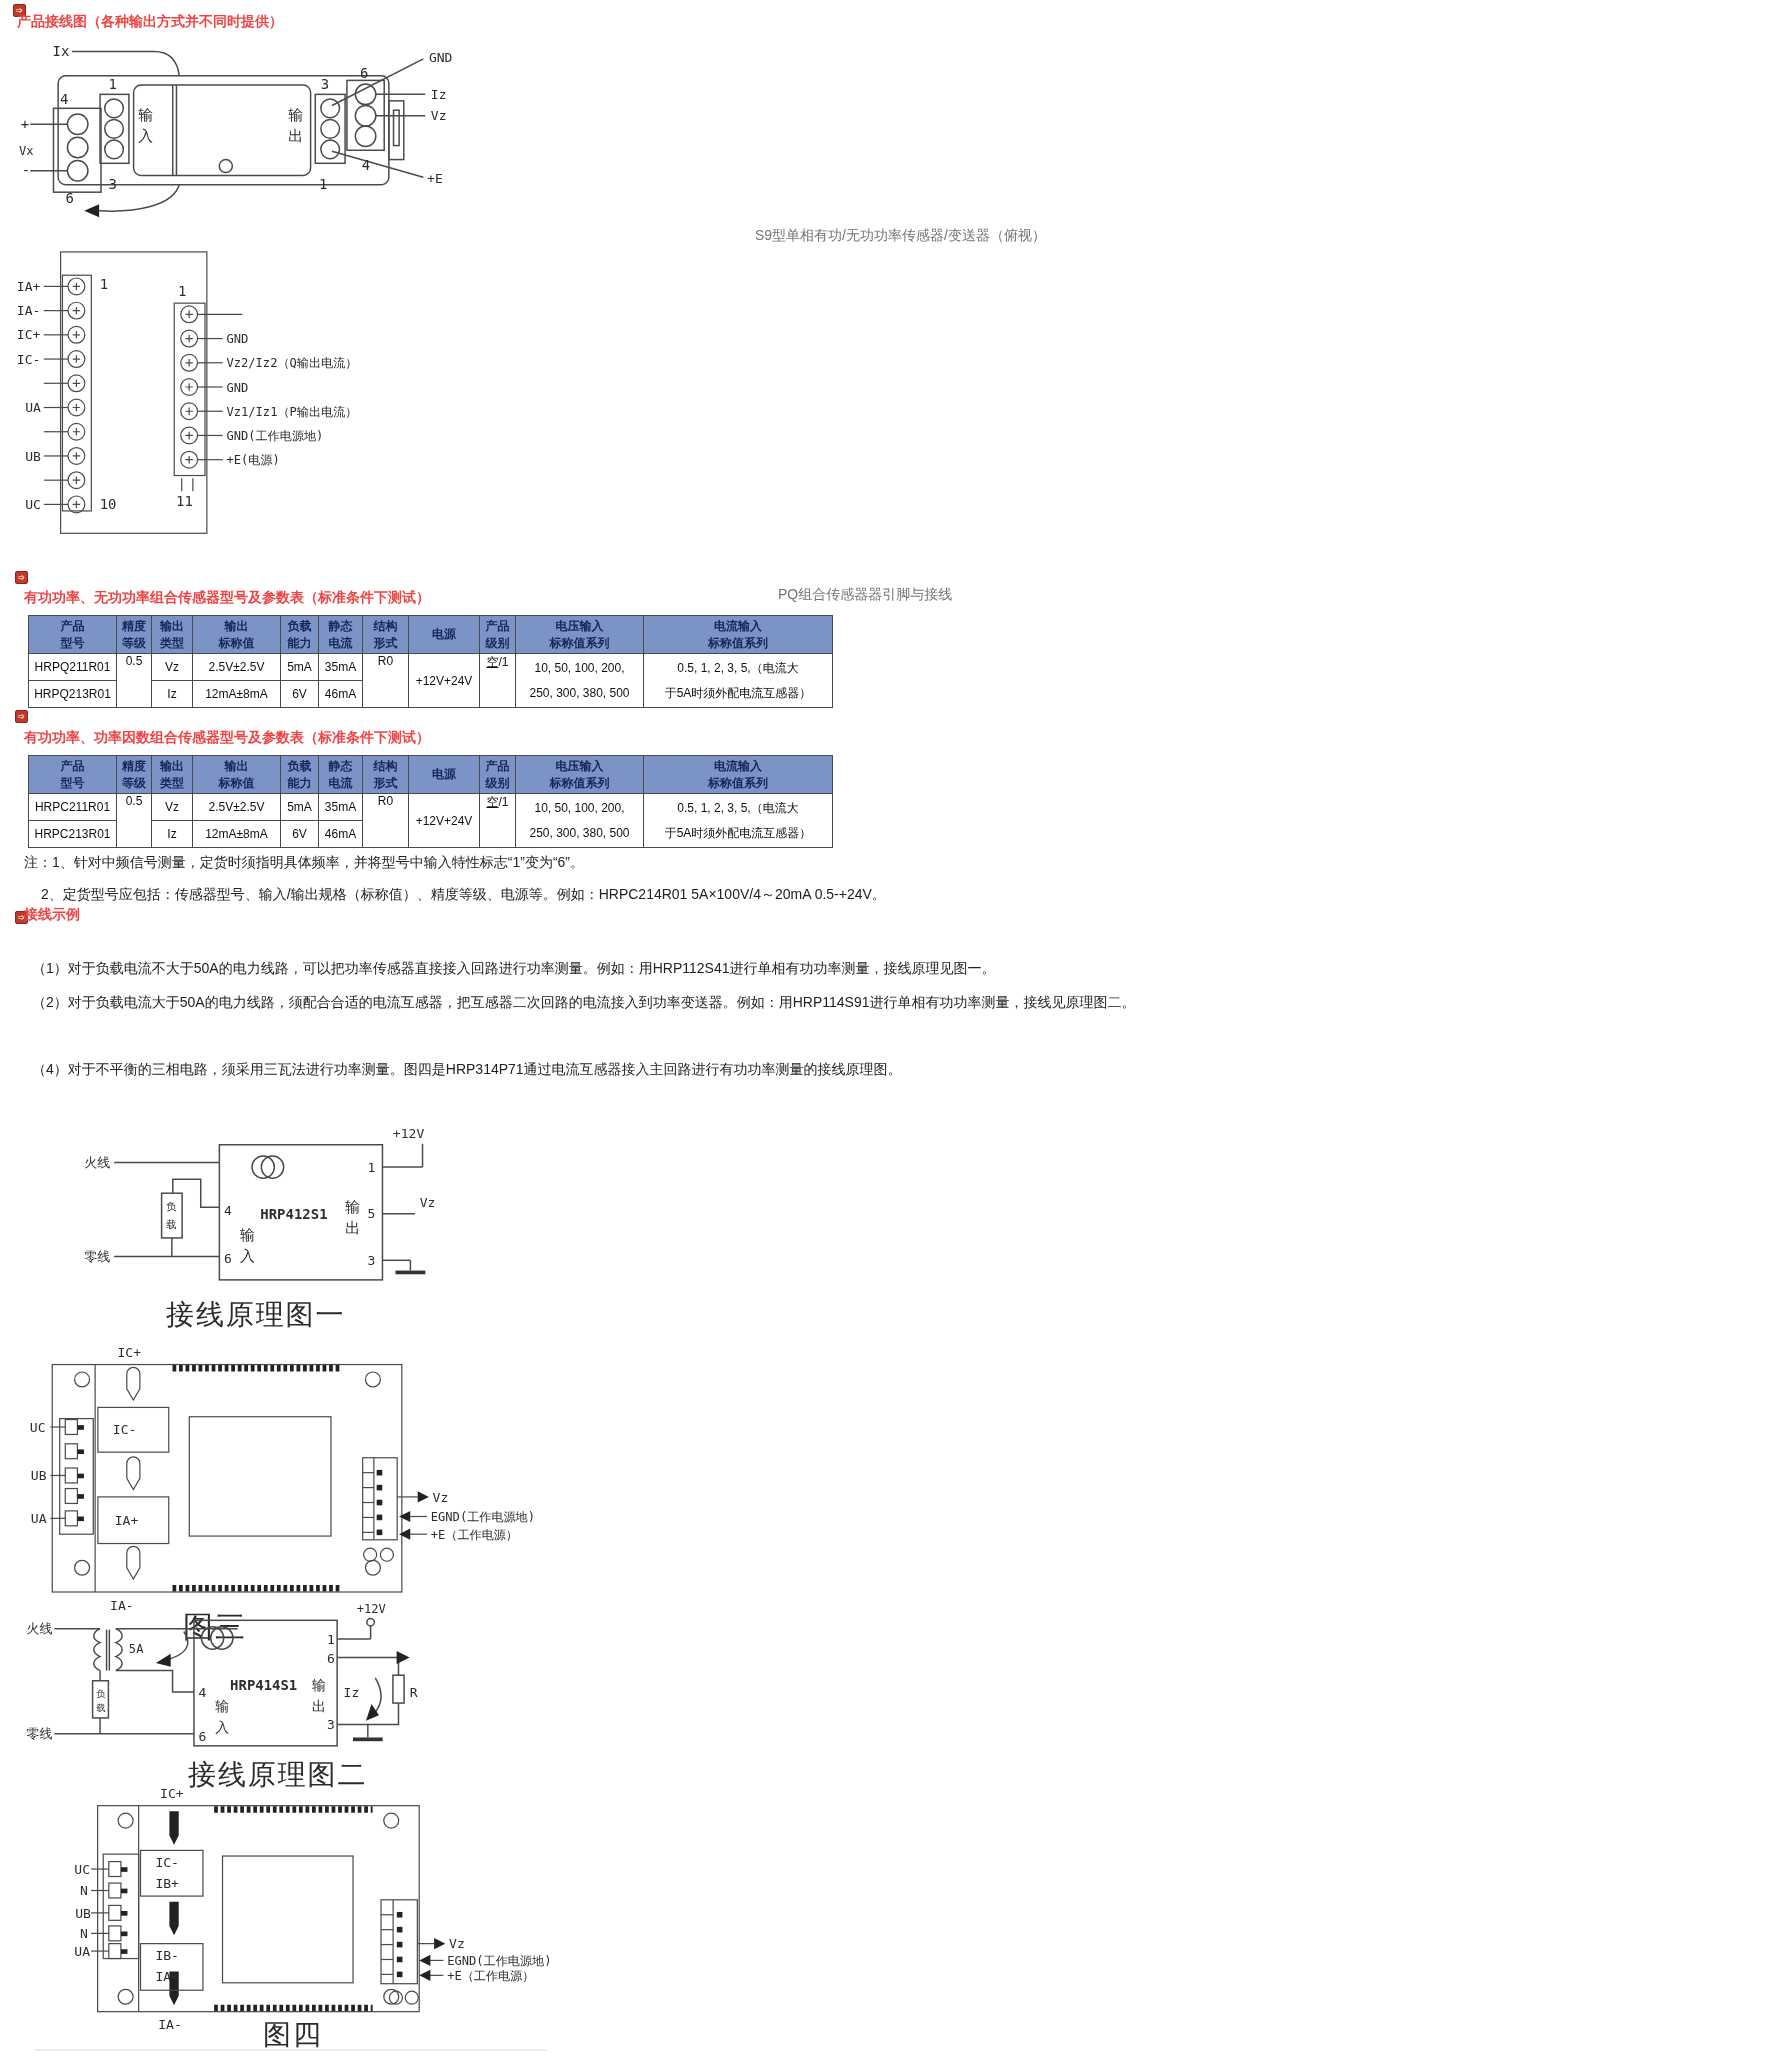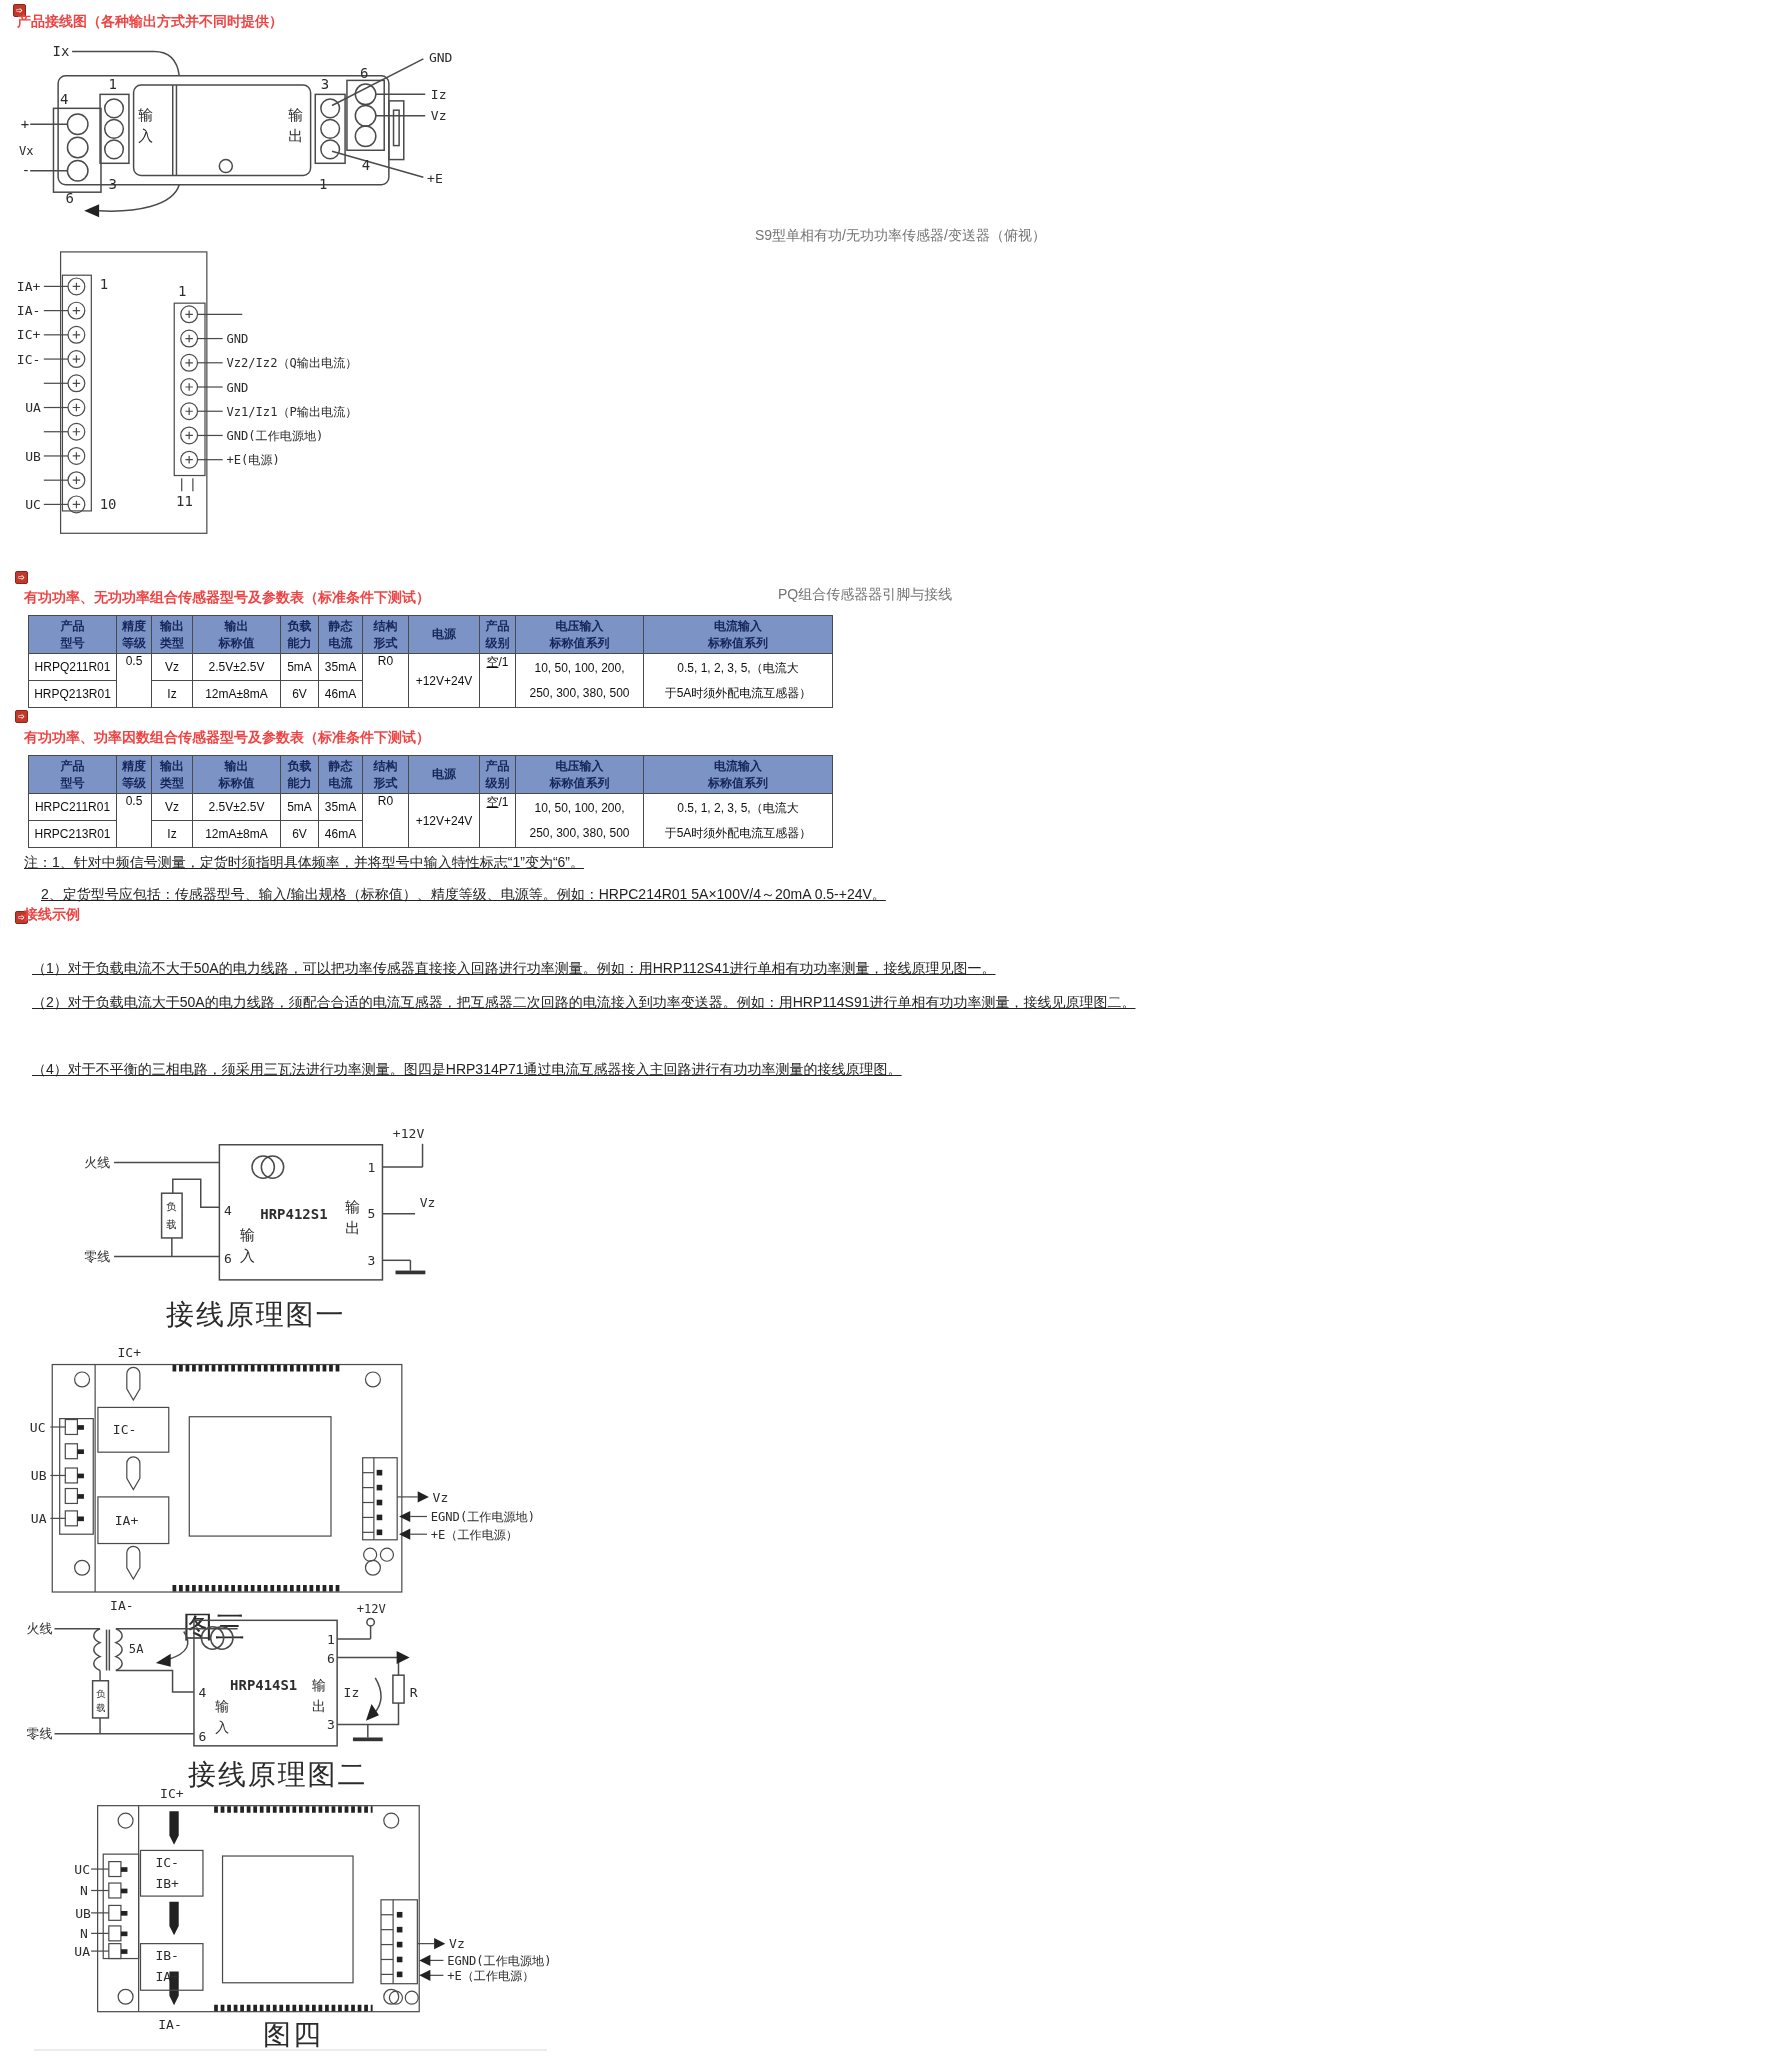--- a/index.html
+++ b/index.html
@@ -1,21 +1,21 @@
 <!DOCTYPE html>
 <html style="font-size:15px"><head>
 <meta charset="utf-8">
 <style>
   html,body{margin:0;padding:0;background:#fff;}
   #canvas{position:relative;width:1790px;height:2057px;background:#ffffff;overflow:hidden;
           font-family:"Liberation Sans",sans-serif;color:#1a1a1a;}
   .abs{position:absolute;}
   .h1{font-size:14px;font-weight:bold;color:#ef4444;white-space:nowrap;}
   .cap{font-size:14px;color:#737373;white-space:nowrap;}
-  .para{font-size:14px;color:#222;white-space:nowrap;text-decoration:underline;}
+  .para{font-size:14px;color:#222;white-space:nowrap;}
   .bigcap{font-size:28px;color:#2b2b2b;letter-spacing:1.9px;white-space:nowrap;}
   .marker{width:11.2px;height:11.2px;background:#c0392b;border:0.9px solid #8e2418;border-radius:1.9px;
           color:#fff;font-size:8.4px;line-height:10.3px;text-align:center;overflow:hidden;}
   table.ptab{border-collapse:collapse;table-layout:fixed;width:804px;font-size:12px;}
   table.ptab td,table.ptab th{border:0.9px solid #4a4a4a;text-align:center;padding:0 1.9px;overflow:hidden;}
   table.ptab th{background:#7b94c5;color:#16255a;font-weight:bold;height:37px;line-height:17px;}
   table.ptab td{height:26px;color:#101010;}
   td.vtop{vertical-align:top;padding-top:3.7px;}
   td.two{line-height:25px;}
   .ul{text-decoration:underline;}

